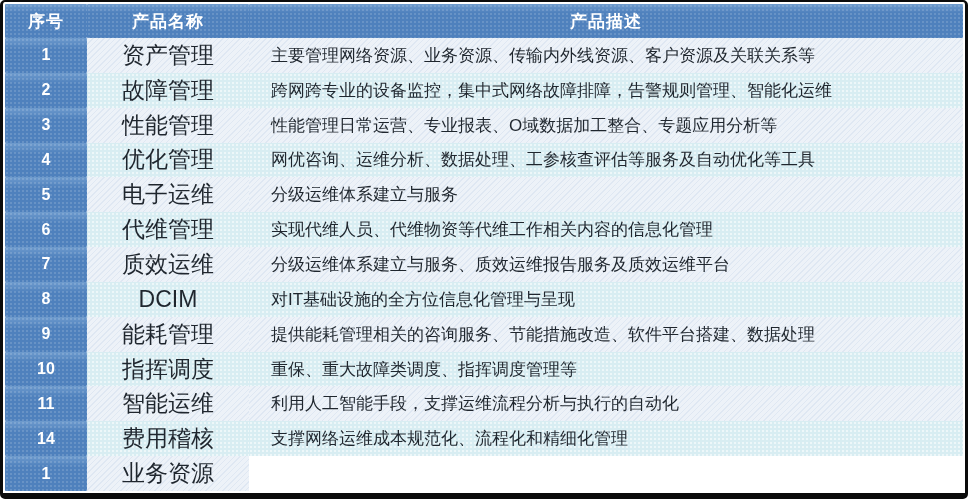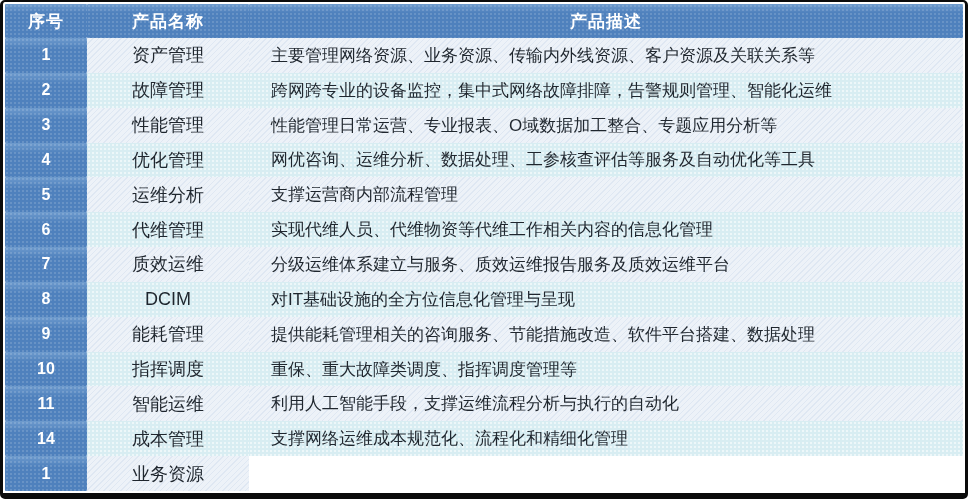--- a/index.html
+++ b/index.html
@@ -60,21 +60,21 @@
       var(--band-light,#EDF2F8);
   }
   .band-b{
     background:
       radial-gradient(rgba(255,255,255,.55) 1px, transparent 1px),
       var(--band-cyan,#D8EDF2);
     background-size:4px 4px,100% 100%;
   }
   .name{
     color:var(--body-text,#1F262E);
-    font-size:18px;
+    font-size:23px;
   }
   .desc{
     justify-content:flex-start;
     padding-left:22px;
     padding-right:2px;
     color:var(--body-text,#1F262E);
     font-size:17px;
   }
 </style>
 </head>
@@ -96,22 +96,22 @@
 
   <div class="cell idx">3</div>
   <div class="cell name band-a">性能管理</div>
   <div class="cell desc band-a">性能管理日常运营、专业报表、O域数据加工整合、专题应用分析等</div>
 
   <div class="cell idx">4</div>
   <div class="cell name band-b">优化管理</div>
   <div class="cell desc band-b">网优咨询、运维分析、数据处理、工参核查评估等服务及自动优化等工具</div>
 
   <div class="cell idx">5</div>
-  <div class="cell name band-a">运维分析</div>
-  <div class="cell desc band-a">支撑运营商内部流程管理</div>
+  <div class="cell name band-a">电子运维</div>
+  <div class="cell desc band-a">分级运维体系建立与服务</div>
 
   <div class="cell idx">6</div>
   <div class="cell name band-b">代维管理</div>
   <div class="cell desc band-b">实现代维人员、代维物资等代维工作相关内容的信息化管理</div>
 
   <div class="cell idx">7</div>
   <div class="cell name band-a">质效运维</div>
   <div class="cell desc band-a">分级运维体系建立与服务、质效运维报告服务及质效运维平台</div>
 
   <div class="cell idx">8</div>
@@ -124,19 +124,19 @@
 
   <div class="cell idx">10</div>
   <div class="cell name band-b">指挥调度</div>
   <div class="cell desc band-b">重保、重大故障类调度、指挥调度管理等</div>
 
   <div class="cell idx">11</div>
   <div class="cell name band-a">智能运维</div>
   <div class="cell desc band-a">利用人工智能手段，支撑运维流程分析与执行的自动化</div>
 
   <div class="cell idx">14</div>
-  <div class="cell name band-b">成本管理</div>
+  <div class="cell name band-b">费用稽核</div>
   <div class="cell desc band-b">支撑网络运维成本规范化、流程化和精细化管理</div>
 
   <div class="cell idx">1</div>
   <div class="cell name band-a">业务资源</div>
 </div>
 </div>
 
 </body></html>

